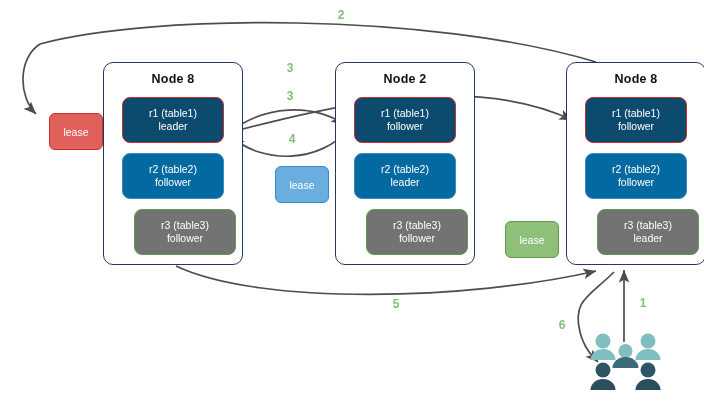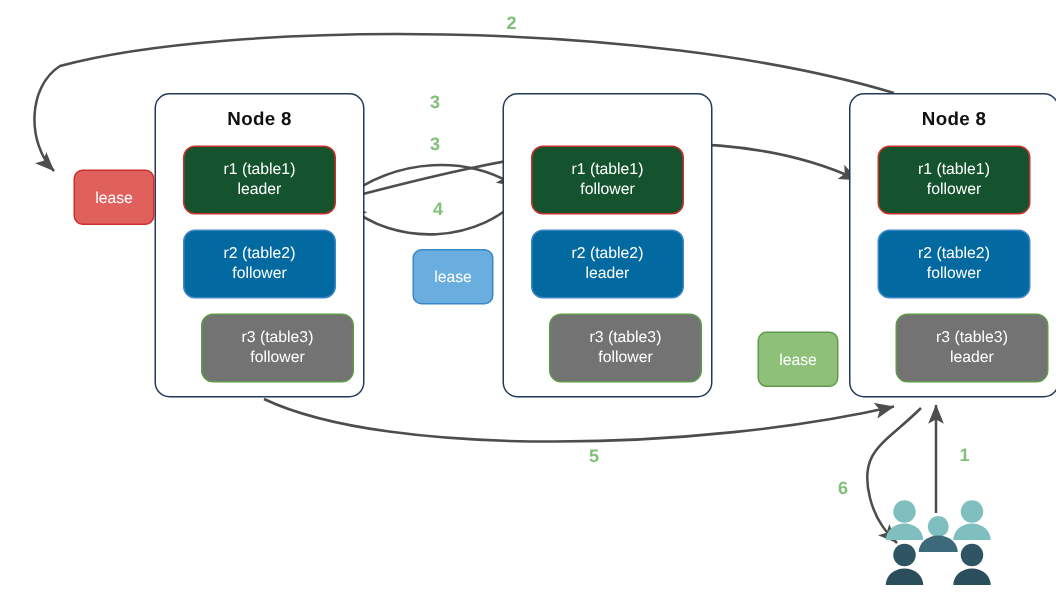--- a/index.html
+++ b/index.html
@@ -41,21 +41,21 @@
     display:flex;
     flex-direction:column;
     align-items:center;
     justify-content:center;
     color:#ffffff;
     font-size:10.5px;
     line-height:13px;
     text-align:center;
   }
   .replica .l1,.replica .l2{display:block;}
-  .rep-red{background:#14532d;border:1.6px solid #c9302c;}
+  .rep-red{background:#0c4a6e;border:1.6px solid #c9302c;}
   .rep-blue{background:#0369a1;border:1.6px solid #3a87c8;}
   .rep-green{background:#737373;border:1.6px solid #5f9a4a;margin-left:12px;}
 
   .lease{
     position:absolute;
     border-radius:6px;
     box-sizing:border-box;
     display:flex;
     align-items:center;
     justify-content:center;
@@ -116,20 +116,21 @@
       <span class="l1">r2 (table2)</span>
       <span class="l2">follower</span>
     </div>
     <div class="replica rep-green" style="top:146px;">
       <span class="l1">r3 (table3)</span>
       <span class="l2">follower</span>
     </div>
   </div>
 
   <div class="node-box" style="left:335px;top:62px;width:140px;height:203px;">
+    <div class="node-title">Node 2</div>
     <div class="replica rep-red" style="top:34px;">
       <span class="l1">r1 (table1)</span>
       <span class="l2">follower</span>
     </div>
     <div class="replica rep-blue" style="top:90px;">
       <span class="l1">r2 (table2)</span>
       <span class="l2">leader</span>
     </div>
     <div class="replica rep-green" style="top:146px;">
       <span class="l1">r3 (table3)</span>

